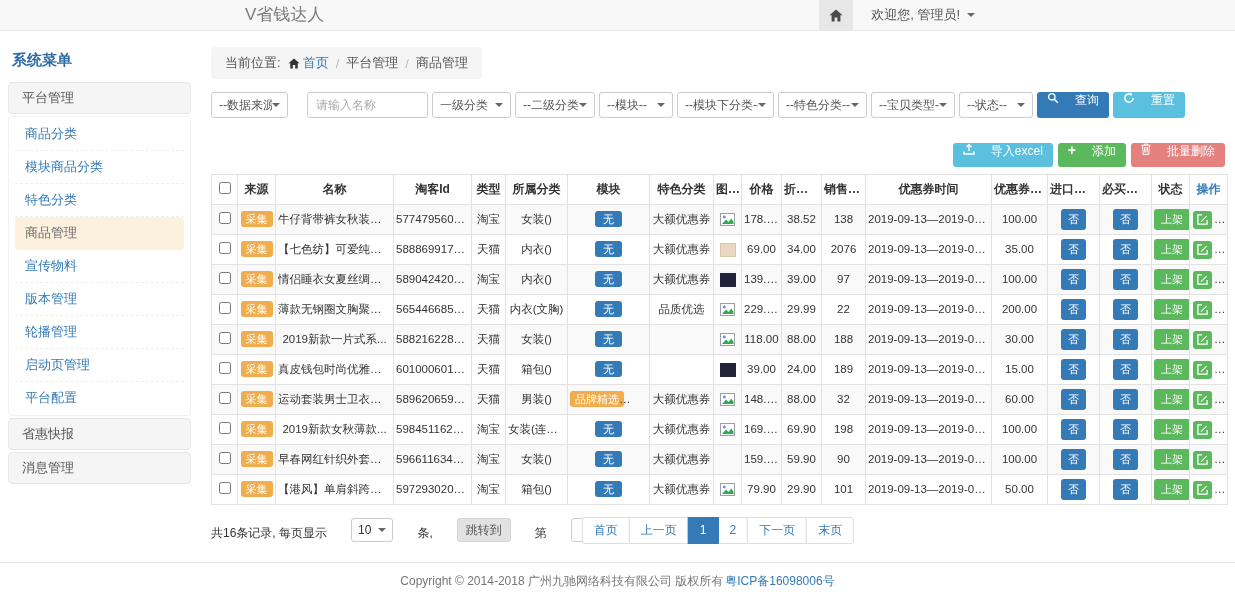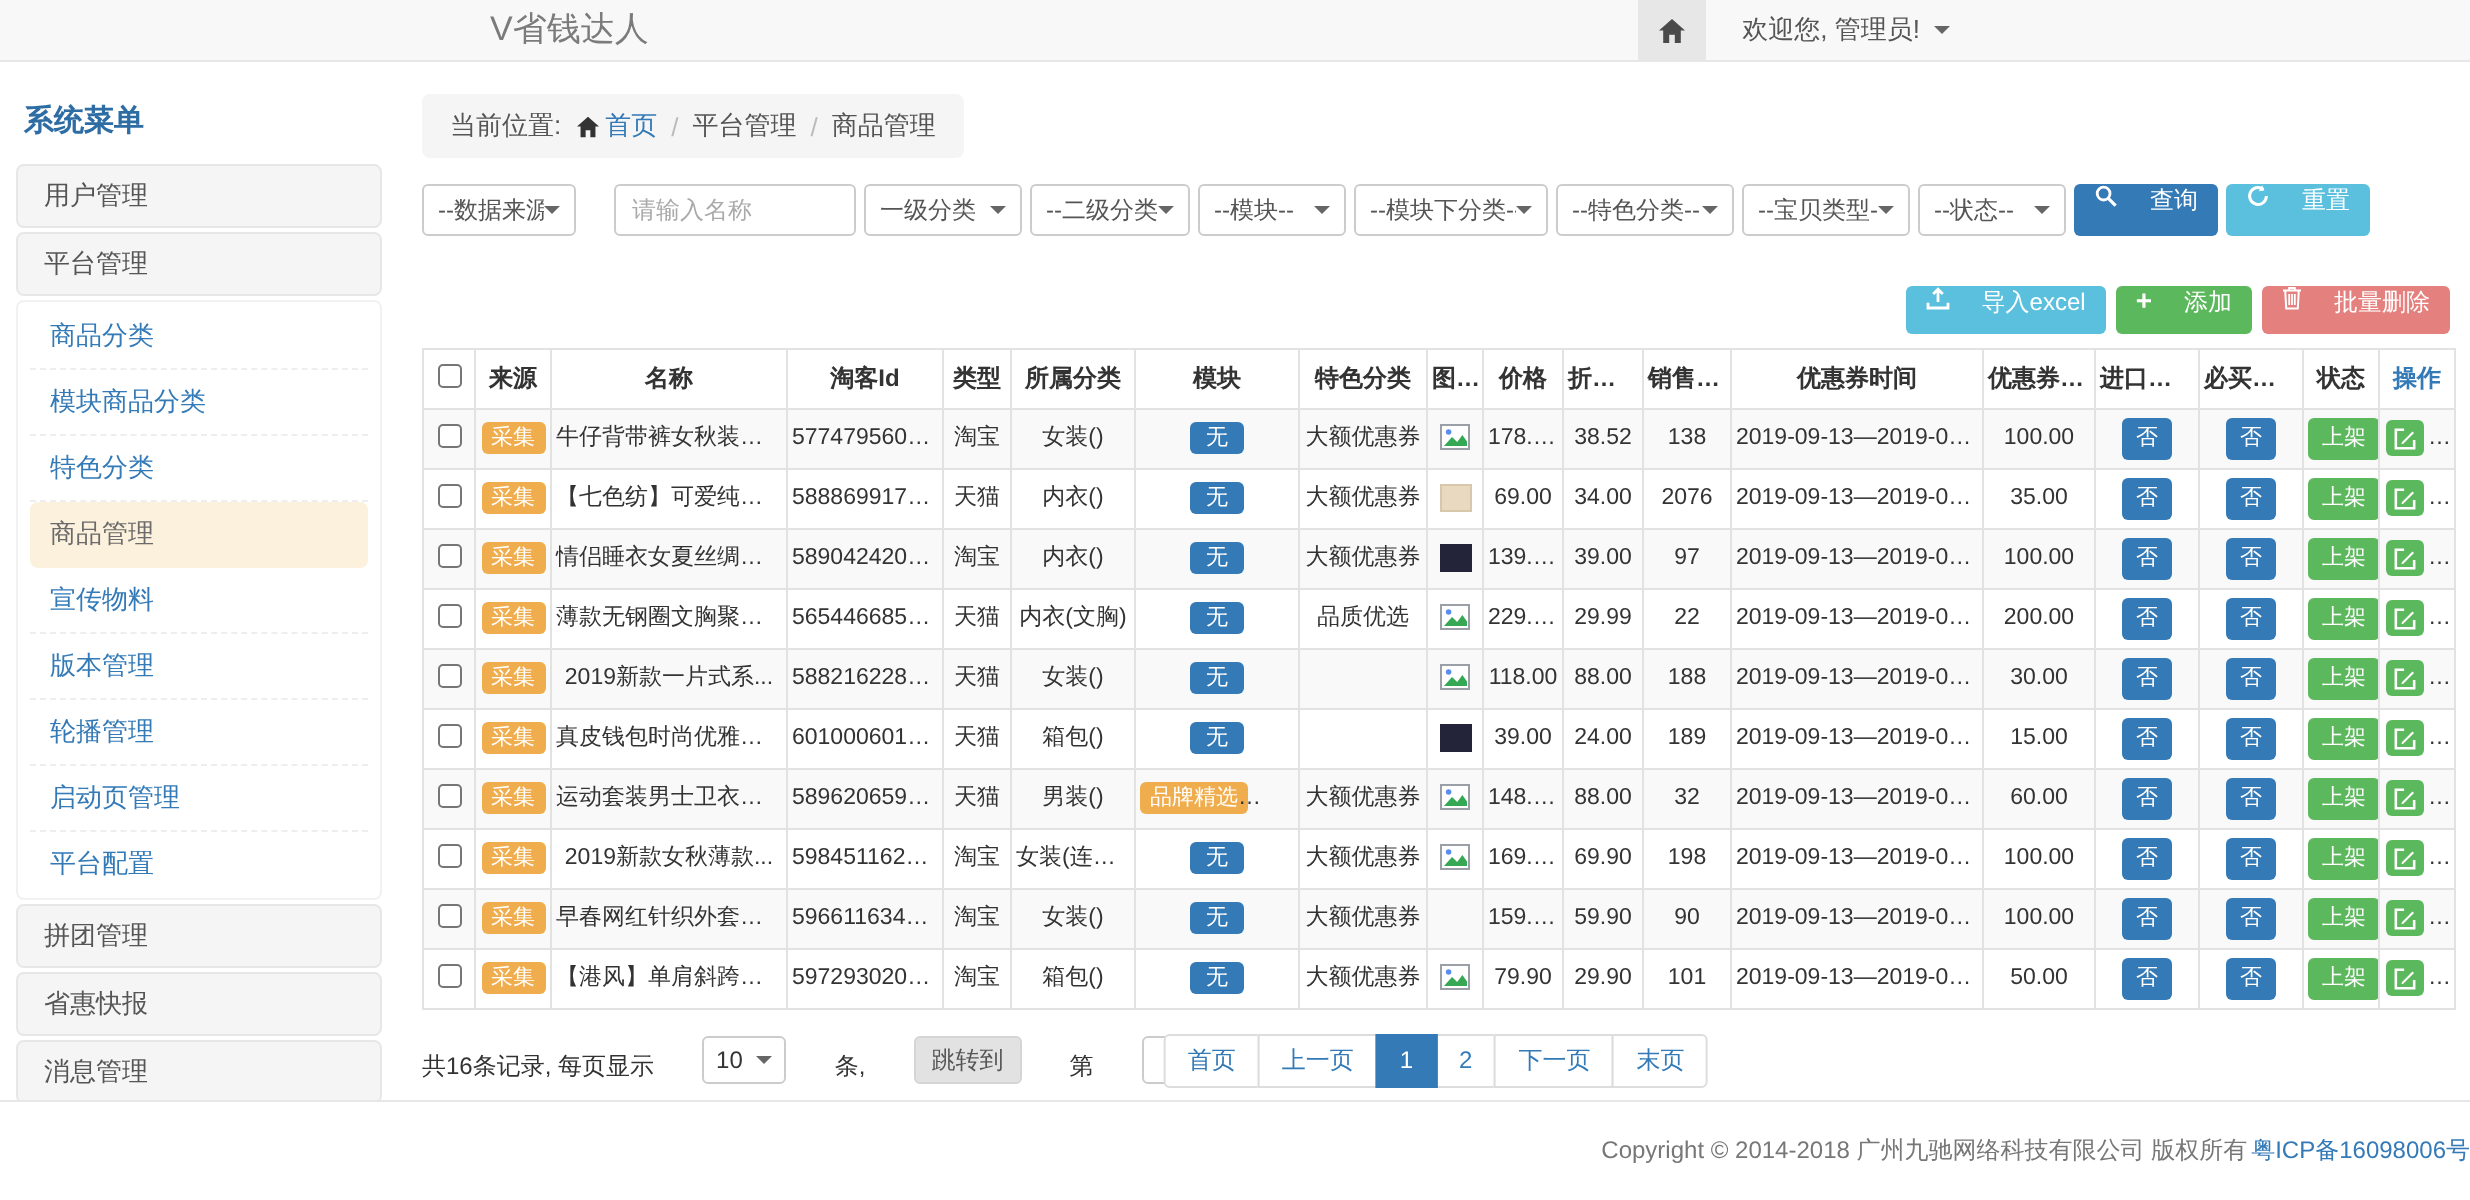--- a/index.html
+++ b/index.html
@@ -71,21 +71,21 @@
   .summary { font-size:12px; color:#333; display:flex; align-items:flex-end; gap:24px; }
   .mini-sel { border:1px solid #ccc; border-radius:3px; height:24px; display:inline-flex; align-items:center; padding:0 6px; gap:7px; font-size:12px; background:#fff; cursor:pointer; }
   .jump-btn { background:#e2e2e2; border:1px solid #d5d5d5; border-radius:3px; height:24px; padding:0 8px; font-size:12px; color:#555; cursor:pointer; font-family:inherit; }
   .jump-input { width:34px; height:24px; border:1px solid #ccc; border-radius:3px; text-align:center; font-size:12px; }
   .pager { position:absolute; left:50%; transform:translateX(-50%); display:inline-flex; }
   .pg { border:1px solid #ddd; background:#fff; color:#337ab7; padding:4px 11px; font-size:12px; margin-left:-1px; cursor:pointer; font-family:inherit; }
   .pg:first-child { border-radius:3px 0 0 3px; margin-left:0; }
   .pg:last-child { border-radius:0 3px 3px 0; }
   .pg.active { background:#337ab7; color:#fff; border-color:#337ab7; position:relative; }
   
-  .footer { position:absolute; bottom:0; left:0; right:0; height:50px; border-top:1px solid #e7e7e7; background:#fff; display:flex; align-items:center; justify-content:flex-end; font-size:12px; color:#777; gap:2px; }
+  .footer { position:absolute; bottom:0; left:0; right:0; height:38px; border-top:1px solid #e7e7e7; background:#fff; display:flex; align-items:center; justify-content:center; font-size:12px; color:#777; gap:2px; }
   .footer .link { color:#337ab7; cursor:pointer; }
 </style>
 </head>
 <body>
 
 <div class="topbar">
   <div class="app-title">V省钱达人</div>
   <div class="topbar-right">
     <div class="home-box">
       <span style="display:inline-flex;">
@@ -99,34 +99,32 @@
       <span class="caret"></span>
     </div>
   </div>
 </div>
 
 <div class="layout">
 
   <aside class="sidebar">
     <div class="side-title">系统菜单</div>
     <div id="sidebar-items">
-        <div class="side-item section">用户管理</div>
         <div class="side-item section">平台管理</div>
         <div class="side-sub-group">
           <div class="side-item sub">商品分类</div>
           <div class="side-item sub">模块商品分类</div>
           <div class="side-item sub">特色分类</div>
           <div class="side-item sub active">商品管理</div>
           <div class="side-item sub">宣传物料</div>
           <div class="side-item sub">版本管理</div>
           <div class="side-item sub">轮播管理</div>
           <div class="side-item sub">启动页管理</div>
           <div class="side-item sub">平台配置</div>
         </div>
-        <div class="side-item section">拼团管理</div>
         <div class="side-item section">省惠快报</div>
         <div class="side-item section">消息管理</div>
       </div>
   </aside>
 
   <div class="main">
     <div class="breadcrumb">
       <span>当前位置:</span>
       <span class="bc-home">
         <span style="display:inline-flex;">

